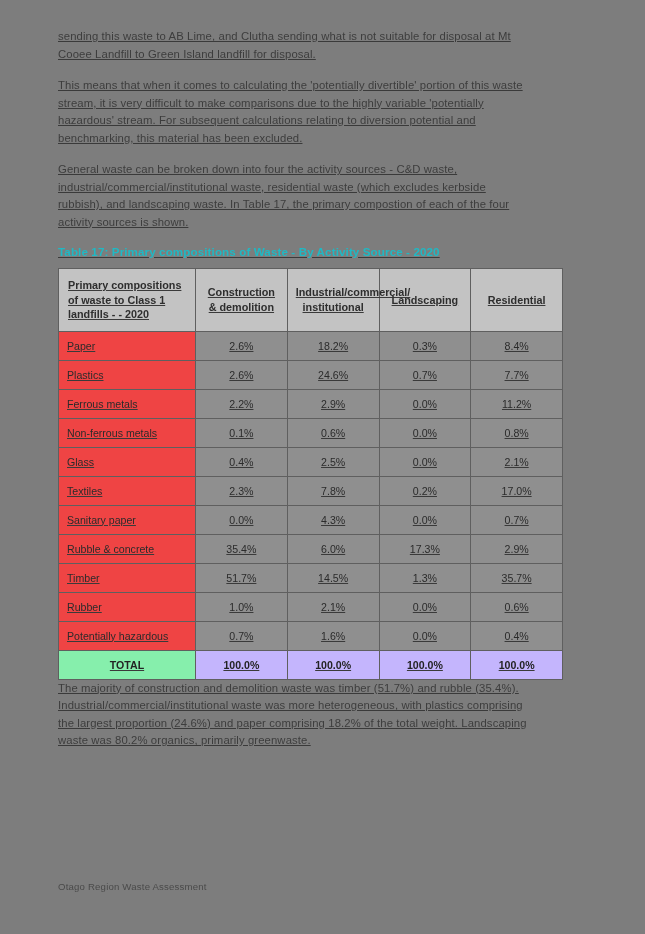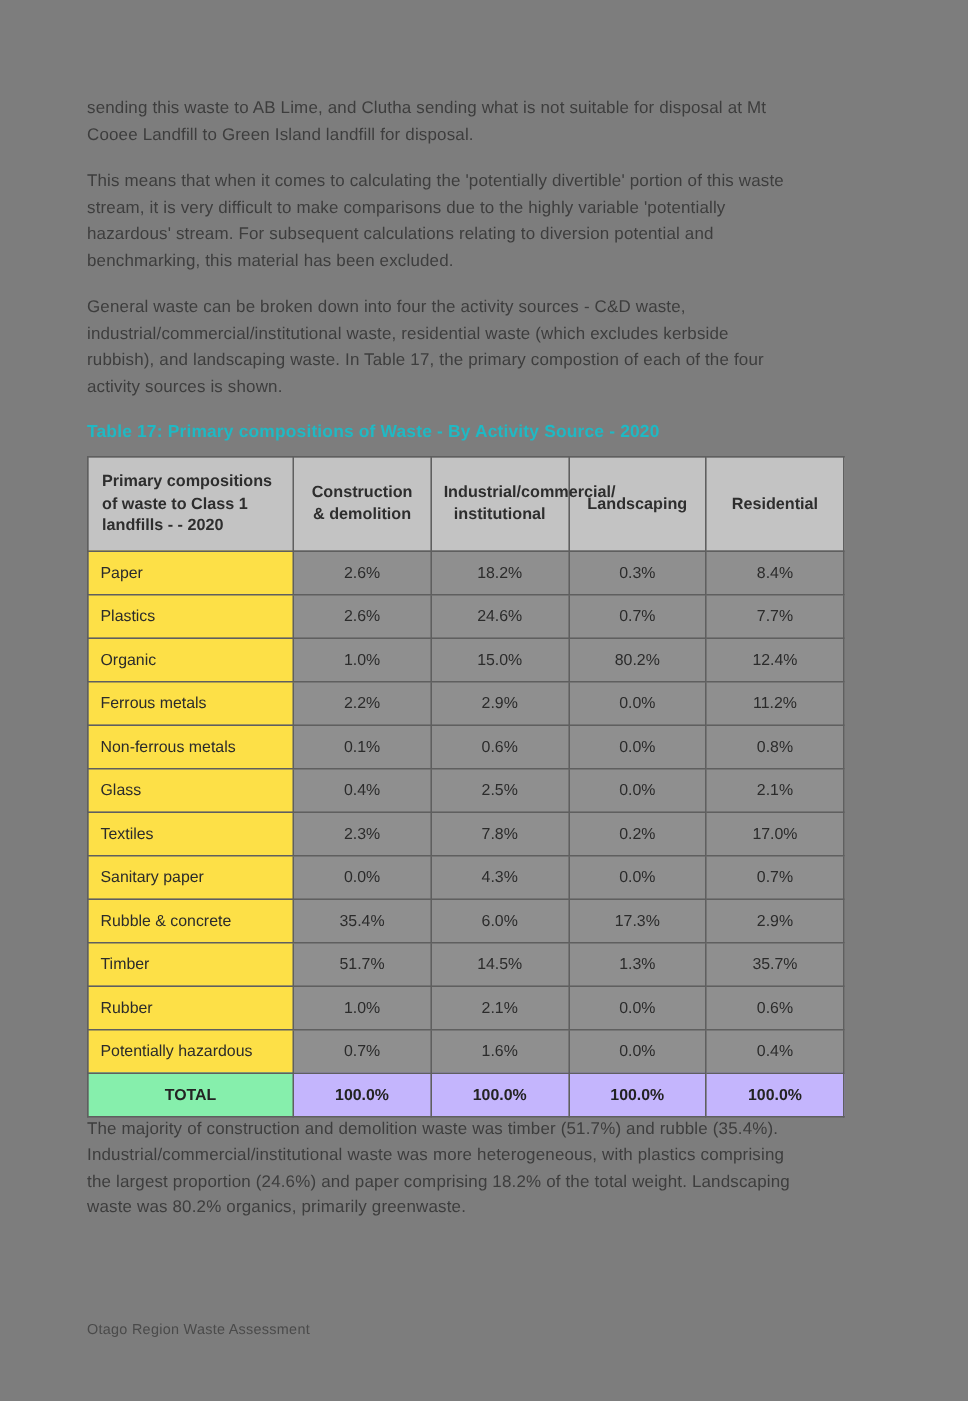--- a/index.html
+++ b/index.html
@@ -12,21 +12,22 @@
     background: #7d7d7d;
     font-family: "Liberation Sans", sans-serif;
     color: #3a3a3a;
     overflow: hidden;
   }
   .page {
     position: relative;
     width: 589px;
     height: 934px;
     box-sizing: border-box;
-    padding: 64px 58px 0 58px;
+    padding: 28px 58px 0 58px;
+    text-decoration: underline;
   }
   p.body-text {
     margin: 0 0 14px 0;
     font-size: 11.3px;
     line-height: 17.5px;
     color: #3d3d3d;
     letter-spacing: 0.01em;
   }
   .table-caption {
     margin: 6px 0 10px 0;
@@ -61,21 +62,21 @@
     padding: 9px 9px;
   }
   table.waste-table tbody td {
     background: #8f8f8f;
     color: #2b2b2b;
     padding: 7px 8px;
     line-height: 14px;
   }
   table.waste-table tbody td.label {
     text-align: left;
-    background: #fde047;
+    background: #ef4444;
   }
   table.waste-table tbody td.num {
     text-align: center;
     font-size: 10.6px;
   }
   table.waste-table tbody tr.total td {
     background: #c4b5fd;
     font-weight: bold;
     color: #232323;
   }
@@ -125,27 +126,20 @@
         <td class="num">8.4%</td>
       </tr>
       <tr>
         <td class="label">Plastics</td>
         <td class="num">2.6%</td>
         <td class="num">24.6%</td>
         <td class="num">0.7%</td>
         <td class="num">7.7%</td>
       </tr>
       <tr>
-        <td class="label">Organic</td>
-        <td class="num">1.0%</td>
-        <td class="num">15.0%</td>
-        <td class="num">80.2%</td>
-        <td class="num">12.4%</td>
-      </tr>
-      <tr>
         <td class="label">Ferrous metals</td>
         <td class="num">2.2%</td>
         <td class="num">2.9%</td>
         <td class="num">0.0%</td>
         <td class="num">11.2%</td>
       </tr>
       <tr>
         <td class="label">Non-ferrous metals</td>
         <td class="num">0.1%</td>
         <td class="num">0.6%</td>

